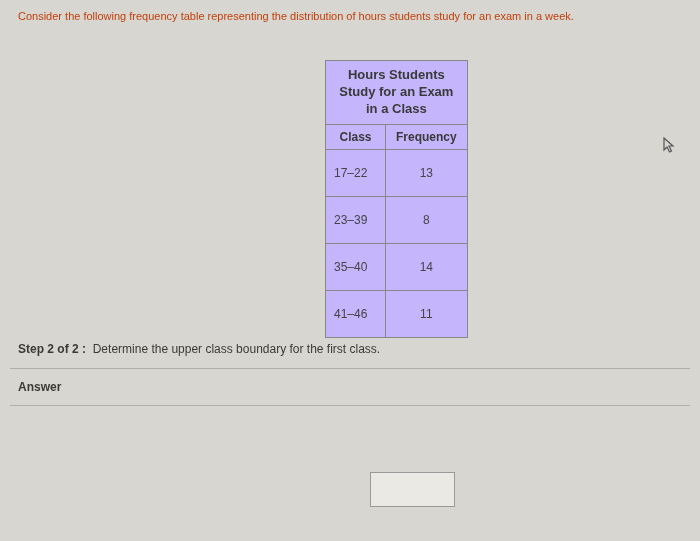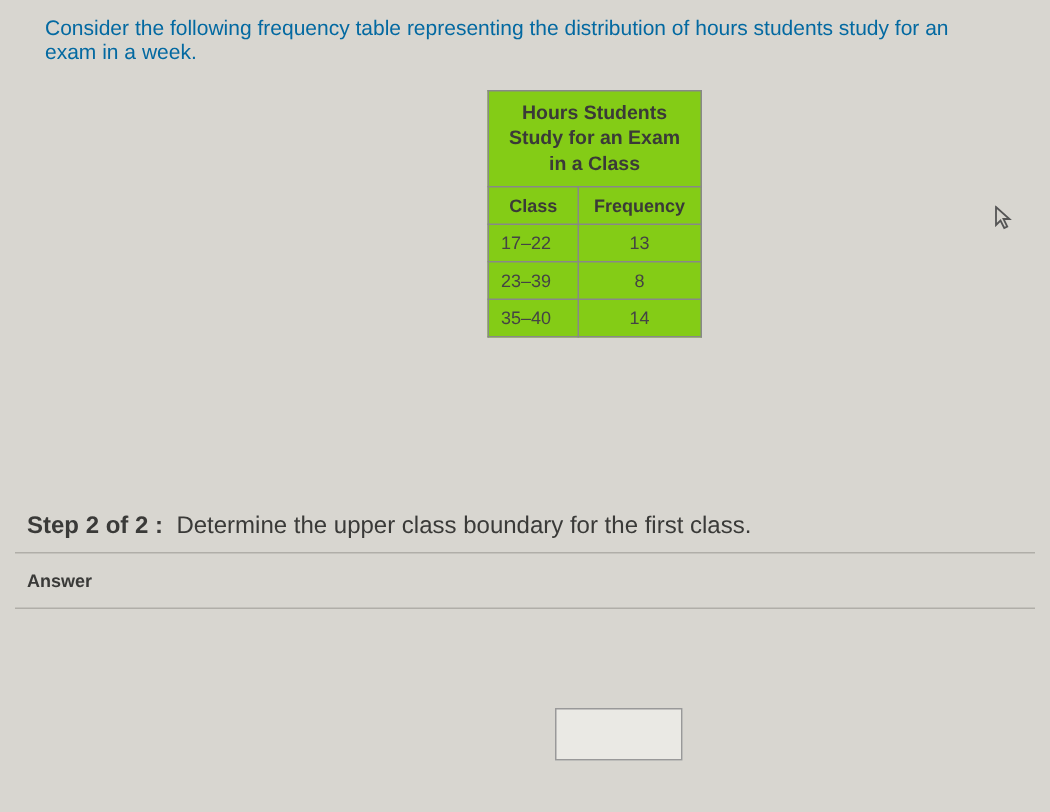--- a/index.html
+++ b/index.html
@@ -10,72 +10,72 @@
     body {
       width: 700px;
       height: 541px;
       background: #d8d6d0;
       font-family: Arial, sans-serif;
       color: #4a4a48;
       position: relative;
       overflow: hidden;
     }
     .question-text {
-      padding: 10px 30px;
-      font-size: 14px;
-      color: #0369a1;
+      padding: 10px 18px;
+      font-size: 11px;
+      color: #c2410c;
     }
     .table-container {
       position: absolute;
       left: 325px;
       top: 60px;
     }
     .freq-table {
       border-collapse: collapse;
-      background: #84cc16;
+      background: #c4b5fd;
     }
     .freq-table th.title-cell {
       border: 1px solid #888;
       padding: 6px 10px;
       font-size: 13px;
       font-weight: bold;
       text-align: center;
       color: #3a3a38;
       line-height: 1.3;
     }
     .freq-table th.header-cell {
       border: 1px solid #888;
       padding: 5px 10px;
       font-size: 12px;
       font-weight: bold;
       text-align: center;
       color: #3a3a38;
     }
     .freq-table td {
       border: 1px solid #888;
-      padding: 5px 10px;
+      padding: 16px 10px;
       font-size: 12px;
       text-align: center;
       color: #444;
     }
     .freq-table td.class-cell {
       text-align: left;
       padding-left: 8px;
       width: 60px;
     }
     .freq-table td.freq-cell {
       width: 70px;
     }
     .step-section {
       position: absolute;
       top: 332px;
       left: 0;
       right: 0;
       padding: 10px 18px;
-      font-size: 16px;
+      font-size: 12px;
       color: #3a3a38;
     }
     .step-section .step-label {
       font-weight: bold;
     }
     .step-section .step-instruction {
       font-weight: normal;
     }
     .divider1 {
       position: absolute;
@@ -142,20 +142,24 @@
       <td class="freq-cell">13</td>
     </tr>
     <tr>
       <td class="class-cell">23–39</td>
       <td class="freq-cell">8</td>
     </tr>
     <tr>
       <td class="class-cell">35–40</td>
       <td class="freq-cell">14</td>
     </tr>
+    <tr>
+      <td class="class-cell">41–46</td>
+      <td class="freq-cell">11</td>
+    </tr>
   </tbody>
     </table>
 </div>
 
 <div class="step-section">
   <span class="step-label">Step 2 of 2 :</span>
   <span class="step-instruction">&nbsp;</span><span class="step-instruction">Determine the upper class boundary for the first class.</span>
 </div>
 
 <div class="divider1"></div>

